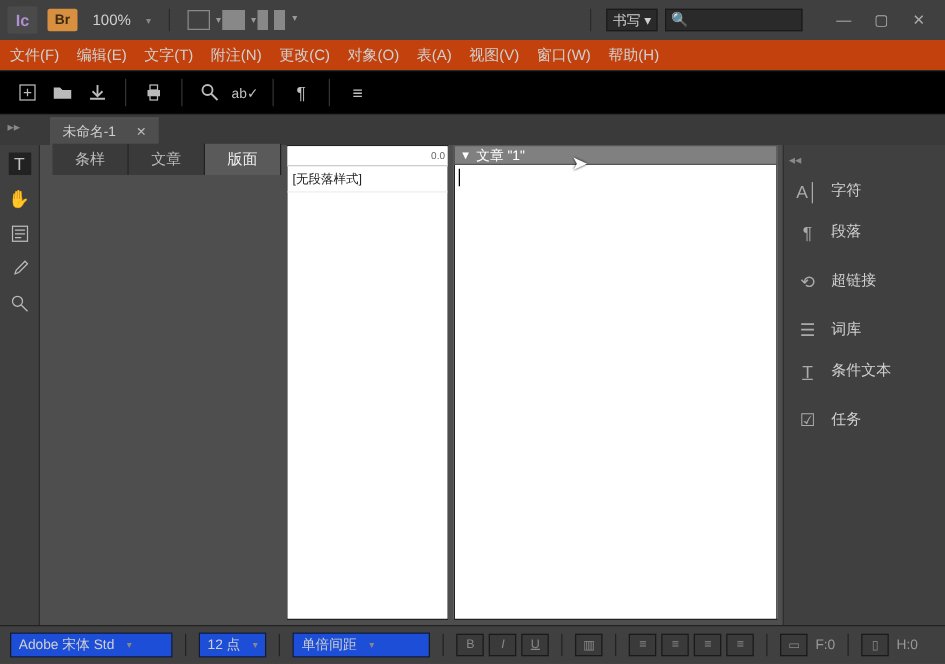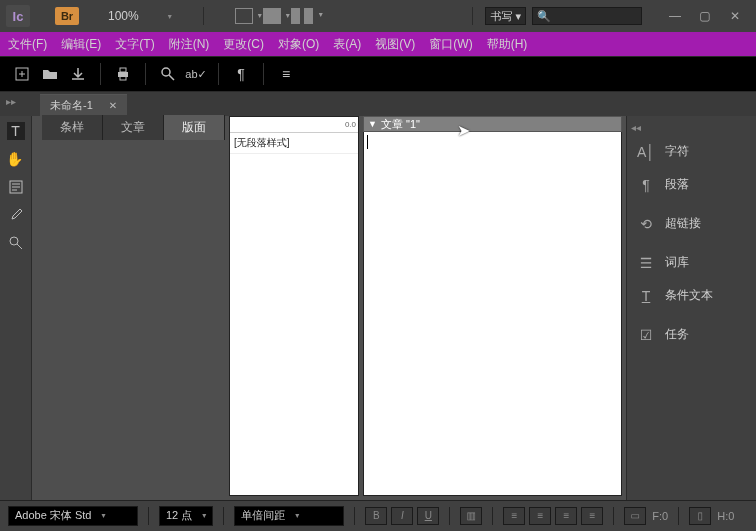--- a/index.html
+++ b/index.html
@@ -1,31 +1,31 @@
 <!DOCTYPE html>
 <html><head>
 <meta charset="utf-8">
 <style>
 * { margin: 0; padding: 0; box-sizing: border-box; font-family: "Microsoft YaHei", Arial, sans-serif; }
 body { width: 756px; height: 531px; background: #404040; color: #d0d0d0; font-size: 12px; overflow: hidden; }
-.topbar { height: 32px; background: #404040; display: flex; align-items: center; padding: 0 6px; gap: 25px; }
+.topbar { height: 32px; background: #404040; display: flex; align-items: center; padding: 0 6px; gap: 8px; }
 .app-logo { width: 24px; height: 22px; background: #4a4a4a; color: #b090d0; display: flex; align-items: center; justify-content: center; font-weight: bold; font-size: 13px; border-radius: 2px; }
 .br-badge { background: #d89040; color: #3a2a10; width: 24px; height: 18px; display: flex; align-items: center; justify-content: center; font-weight: bold; font-size: 11px; border-radius: 2px; }
 .zoom { font-size: 12px; padding: 0 4px; }
 .vsep { width: 1px; height: 18px; background: #2a2a2a; margin: 0 6px; }
 .micro-icons { display: flex; gap: 10px; align-items: center; }
 .micro-ic { width: 18px; height: 16px; border: 1px solid #888; position: relative; }
 .micro-ic::after { content: "▾"; position: absolute; right: -10px; top: 2px; font-size: 8px; color: #999; }
 .search-area { margin-left: auto; display: flex; align-items: center; gap: 6px; }
 .sel-sm { background: #2a2a2a; border: 1px solid #1a1a1a; color: #d0d0d0; font-size: 11px; padding: 1px 4px; height: 18px; }
 .search-inp { width: 110px; height: 18px; background: #2a2a2a; border: 1px solid #1a1a1a; color: #d0d0d0; padding: 0 4px; font-size: 11px; }
 .search-inp::before { content: "🔍"; }
 .winctrl { display: flex; gap: 16px; margin-left: 20px; padding-right: 8px; }
 .winbtn { width: 14px; height: 14px; display: flex; align-items: center; justify-content: center; color: #aaa; cursor: pointer; }
-.menubar { height: 24px; display: flex; align-items: center; padding: 0 8px; gap: 14px; background: #a21caf; font-size: 12px; }
+.menubar { height: 24px; display: flex; align-items: center; padding: 0 8px; gap: 14px; background: #c2410c; font-size: 12px; }
 .menubar span { cursor: pointer; }
 .iconbar { height: 36px; background: #000000; border-top: 1px solid #2a2a2a; border-bottom: 1px solid #2a2a2a; display: flex; align-items: center; padding: 0 12px; gap: 8px; }
 .ibtn { width: 20px; height: 20px; display: flex; align-items: center; justify-content: center; color: #c0c0c0; cursor: pointer; font-size: 14px; }
 .ibtn svg { width: 16px; height: 16px; }
 .isep { width: 1px; height: 22px; background: #333; margin: 0 4px; }
 .tabrow { height: 24px; background: #3a3a3a; display: flex; align-items: flex-end; padding-left: 40px; position: relative; }
 .tabrow .expand { position: absolute; left: 6px; top: 4px; font-size: 10px; color: #888; }
 .doctab { background: #4e4e4e; padding: 3px 10px; font-size: 11px; display: flex; align-items: center; gap: 16px; border-top: 1px solid #555; }
 .doctab .x { font-size: 10px; color: #bbb; cursor: pointer; }
 .main { display: flex; height: 384px; }
@@ -45,21 +45,21 @@
 .dochead { height: 16px; background: #808080; color: #fff; display: flex; align-items: center; padding: 0 4px; font-size: 11px; gap: 4px; border: 1px solid #555; }
 .dochead .tri { font-size: 9px; color: #fff; }
 .docbody { flex: 1; background: #fff; border: 1px solid #222; border-top: none; position: relative; }
 .caret { position: absolute; left: 3px; top: 3px; width: 1px; height: 14px; background: #000; }
 .rpanel { width: 130px; background: #404040; border-left: 1px solid #2a2a2a; padding: 4px 0; }
 .rpanel .expand { font-size: 10px; color: #888; padding: 2px 4px; }
 .ritem { display: flex; align-items: center; gap: 10px; padding: 8px 10px; cursor: pointer; font-size: 12px; color: #d0d0d0; }
 .ritem .ric { width: 18px; height: 16px; display: flex; align-items: center; justify-content: center; color: #aaa; font-size: 14px; }
 .rdiv { height: 6px; }
 .statusbar { height: 30px; background: #404040; border-top: 1px solid #222; display: flex; align-items: center; padding: 0 8px; gap: 6px; }
-.stat-dd { background: #000000; border: 1px solid #1a1a1a; color: #d0d0d0; font-size: 11px; height: 20px; padding: 0 6px; display: flex; align-items: center; gap: 4px; cursor: pointer; }
+.stat-dd { background: #1d4ed8; border: 1px solid #1a1a1a; color: #d0d0d0; font-size: 11px; height: 20px; padding: 0 6px; display: flex; align-items: center; gap: 4px; cursor: pointer; }
 .stat-dd::after { content: "▾"; font-size: 8px; margin-left: 6px; color: #888; }
 .stat-dd.narrow { width: auto; }
 .stat-sep { width: 1px; height: 18px; background: #222; margin: 0 4px; }
 .stat-icgrp { display: flex; gap: 4px; }
 .sicon { width: 22px; height: 18px; border: 1px solid #1a1a1a; background: #3a3a3a; display: flex; align-items: center; justify-content: center; font-size: 10px; color: #888; cursor: pointer; }
 .stat-ro { font-size: 11px; color: #999; }
 .cursor-ptr { position: absolute; left: 457px; top: 121px; font-size: 16px; color: #fff; pointer-events: none; text-shadow: 0 0 2px #000; }
 </style>
 </head>
 <body>

